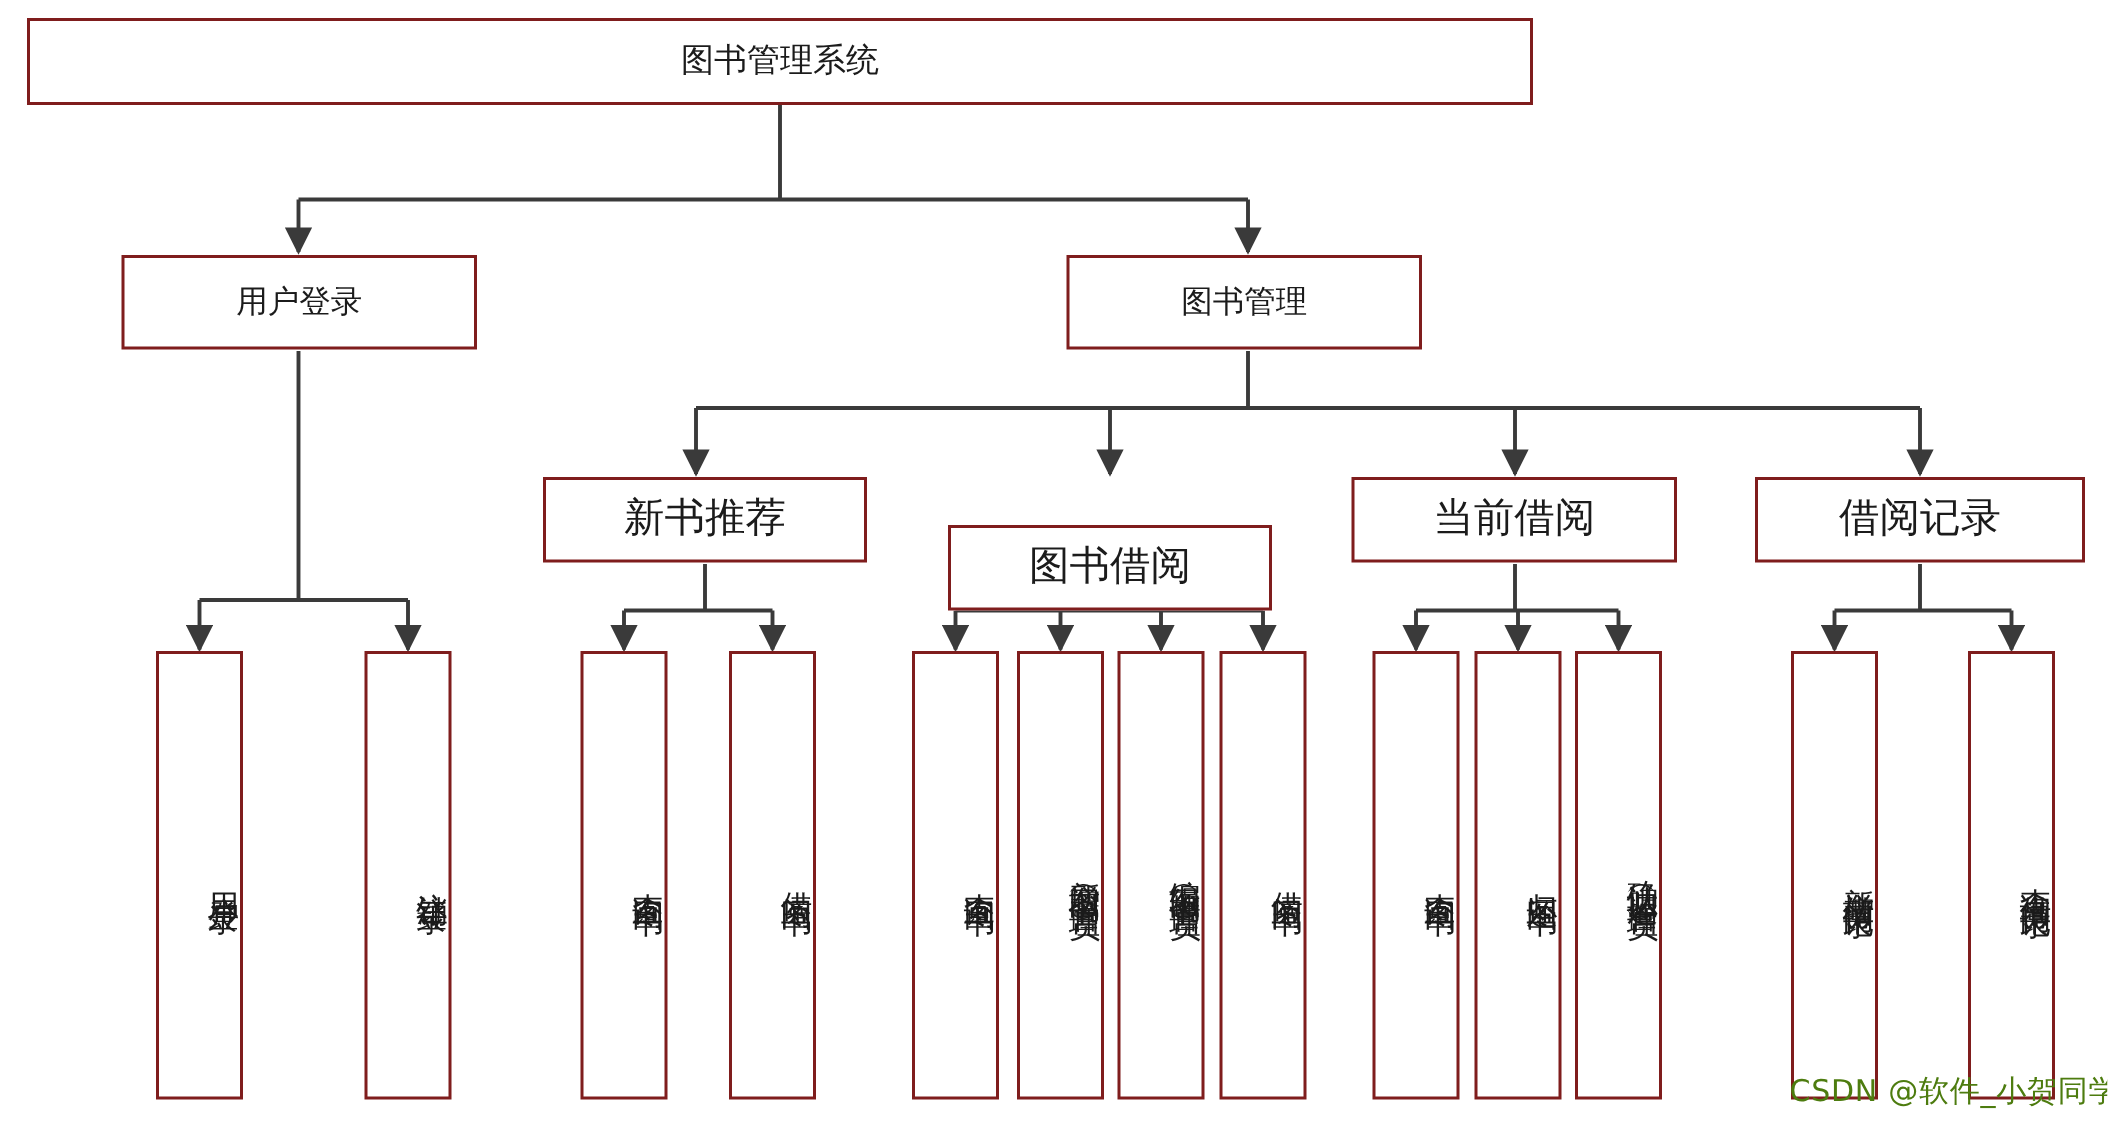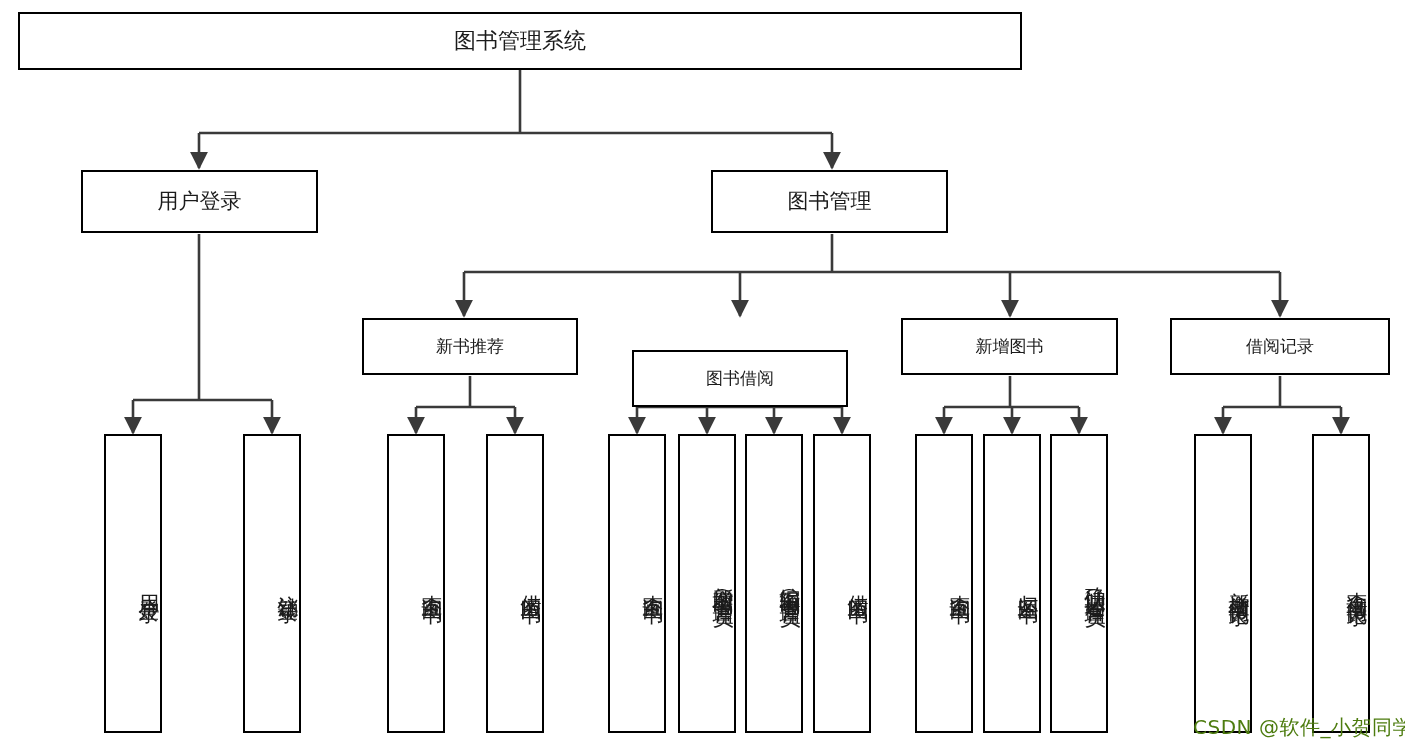--- a/index.html
+++ b/index.html
@@ -14,31 +14,31 @@
     width:1405px;
     height:747px;
     background:#ffffff;
     overflow:hidden;
   }
   
   .node{
     position:absolute;
     box-sizing:border-box;
     background:#ffffff;
-    border:2px solid #000000;
+    border:2px solid #7f1d1d;
     display:flex;
     align-items:center;
     justify-content:center;
     text-align:center;
     line-height:1.12;
     color:#1b1b1b;
   }
   .node.root{font-size:22px;}
   .node.lvl2{font-size:21px;}
-  .node.lvl3{font-size:17px;}
+  .node.lvl3{font-size:27px;}
   .node.leaf{
     font-size:21px;
     writing-mode:vertical-rl;
     text-orientation:upright;
     letter-spacing:3px;
     padding:6px 0;
     align-items:flex-start;
     justify-content:center;
   }
   .node.leaf .vtxt{
@@ -130,21 +130,21 @@
     <span>图书管理</span>
   </div>
 
   <div class="node lvl3" style="left:362px; top:318px; width:216px; height:57px;">
     <span>新书推荐</span>
   </div>
   <div class="node lvl3" style="left:632px; top:318px; width:216px; height:57px;margin-top:32px;">
     <span>图书借阅</span>
   </div>
   <div class="node lvl3" style="left:901px; top:318px; width:217px; height:57px;">
-    <span>新增图书</span>
+    <span>当前借阅</span>
   </div>
   <div class="node lvl3" style="left:1170px; top:318px; width:220px; height:57px;">
     <span>借阅记录</span>
   </div>
 
   <div class="node leaf" style="left:104px; top:434px; width:58px; height:299px;">
     <span class="vtxt">用户登录</span>
   </div>
   <div class="node leaf" style="left:243px; top:434px; width:58px; height:299px;">
     <span class="vtxt">注销登录</span>

